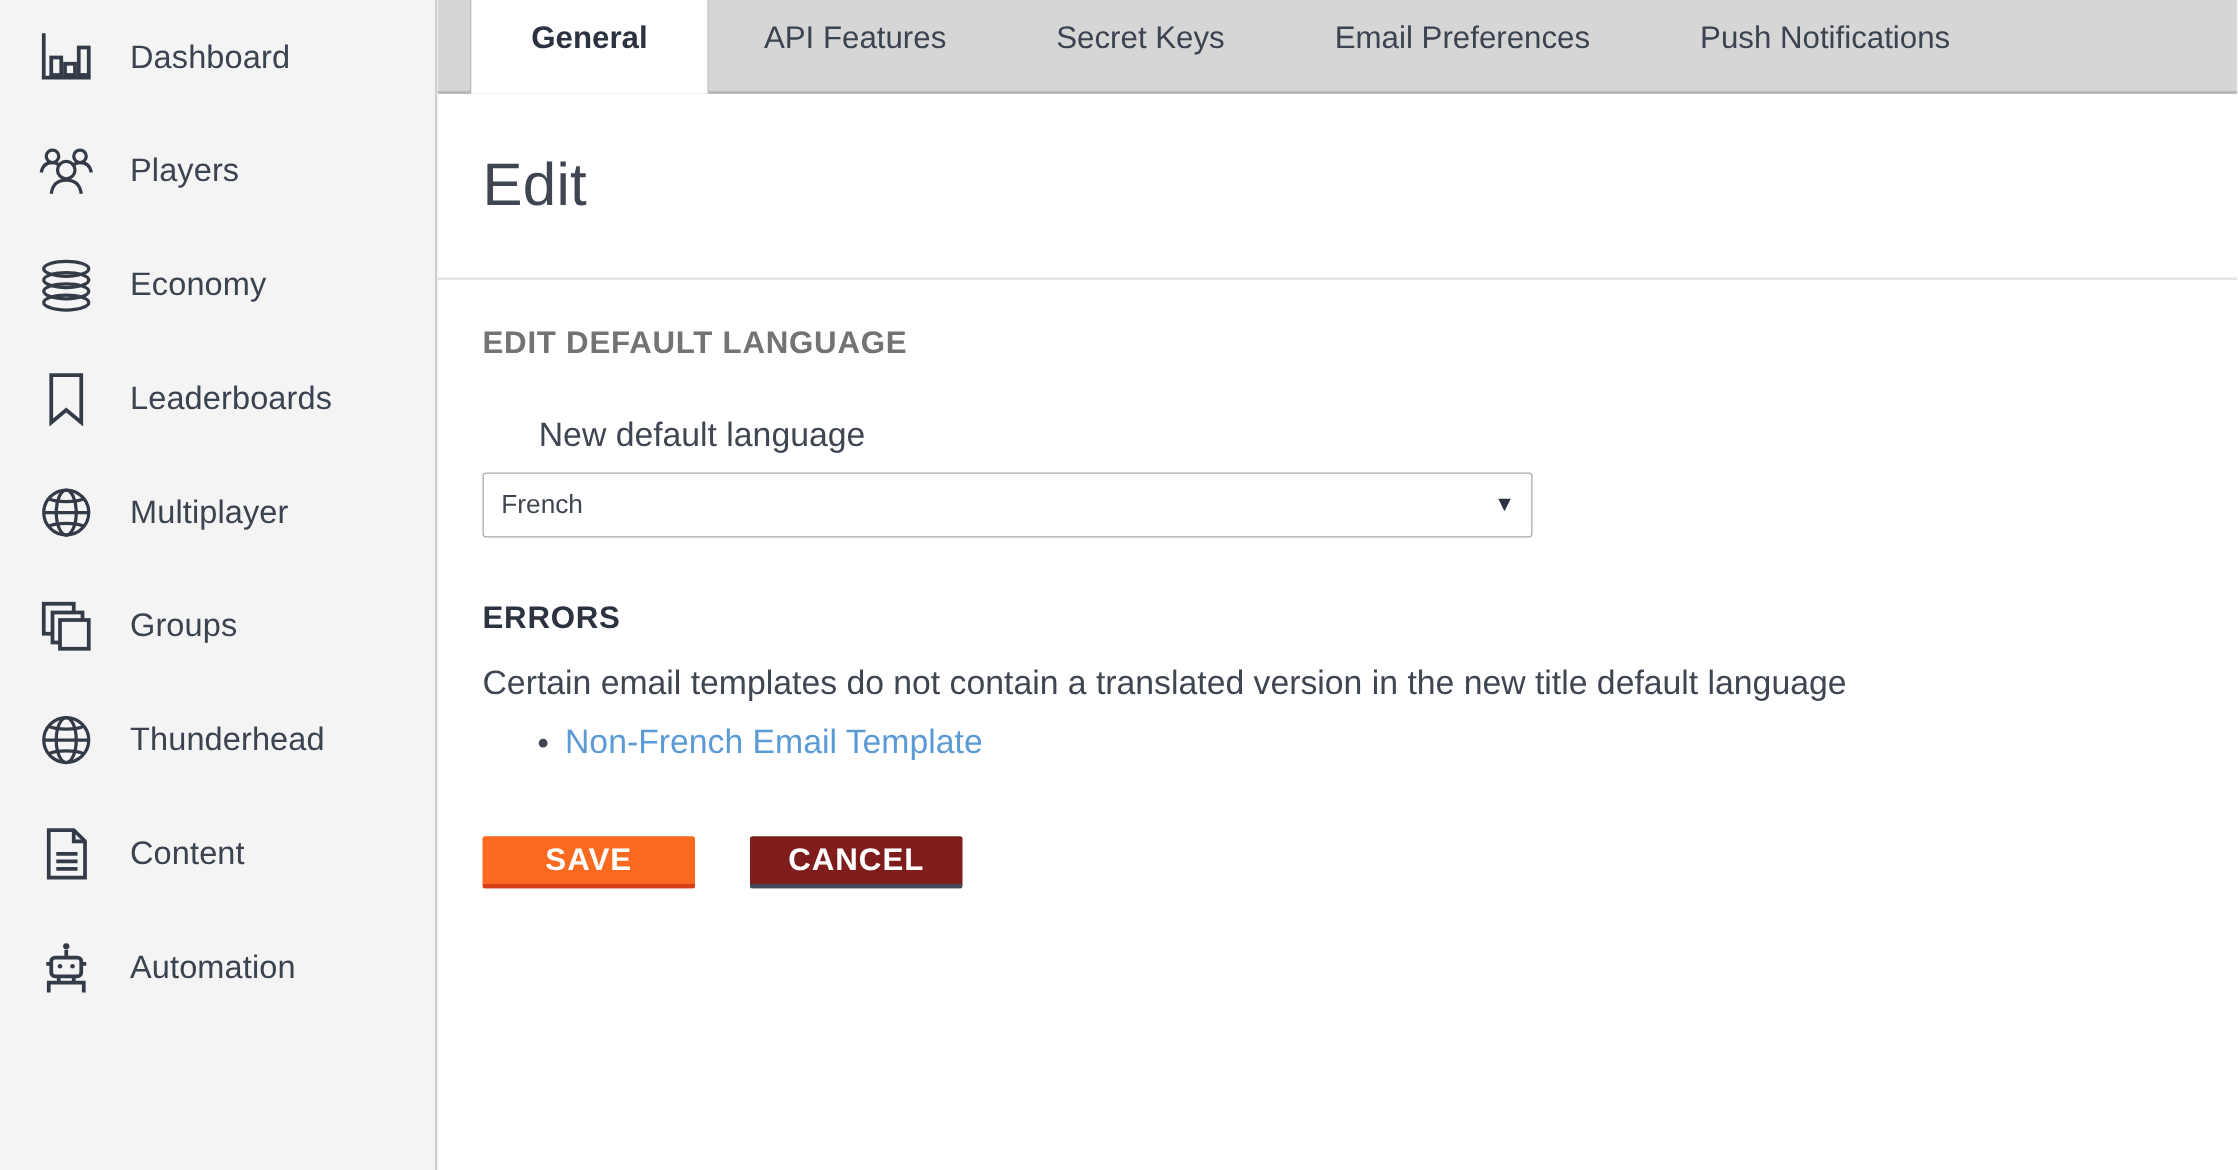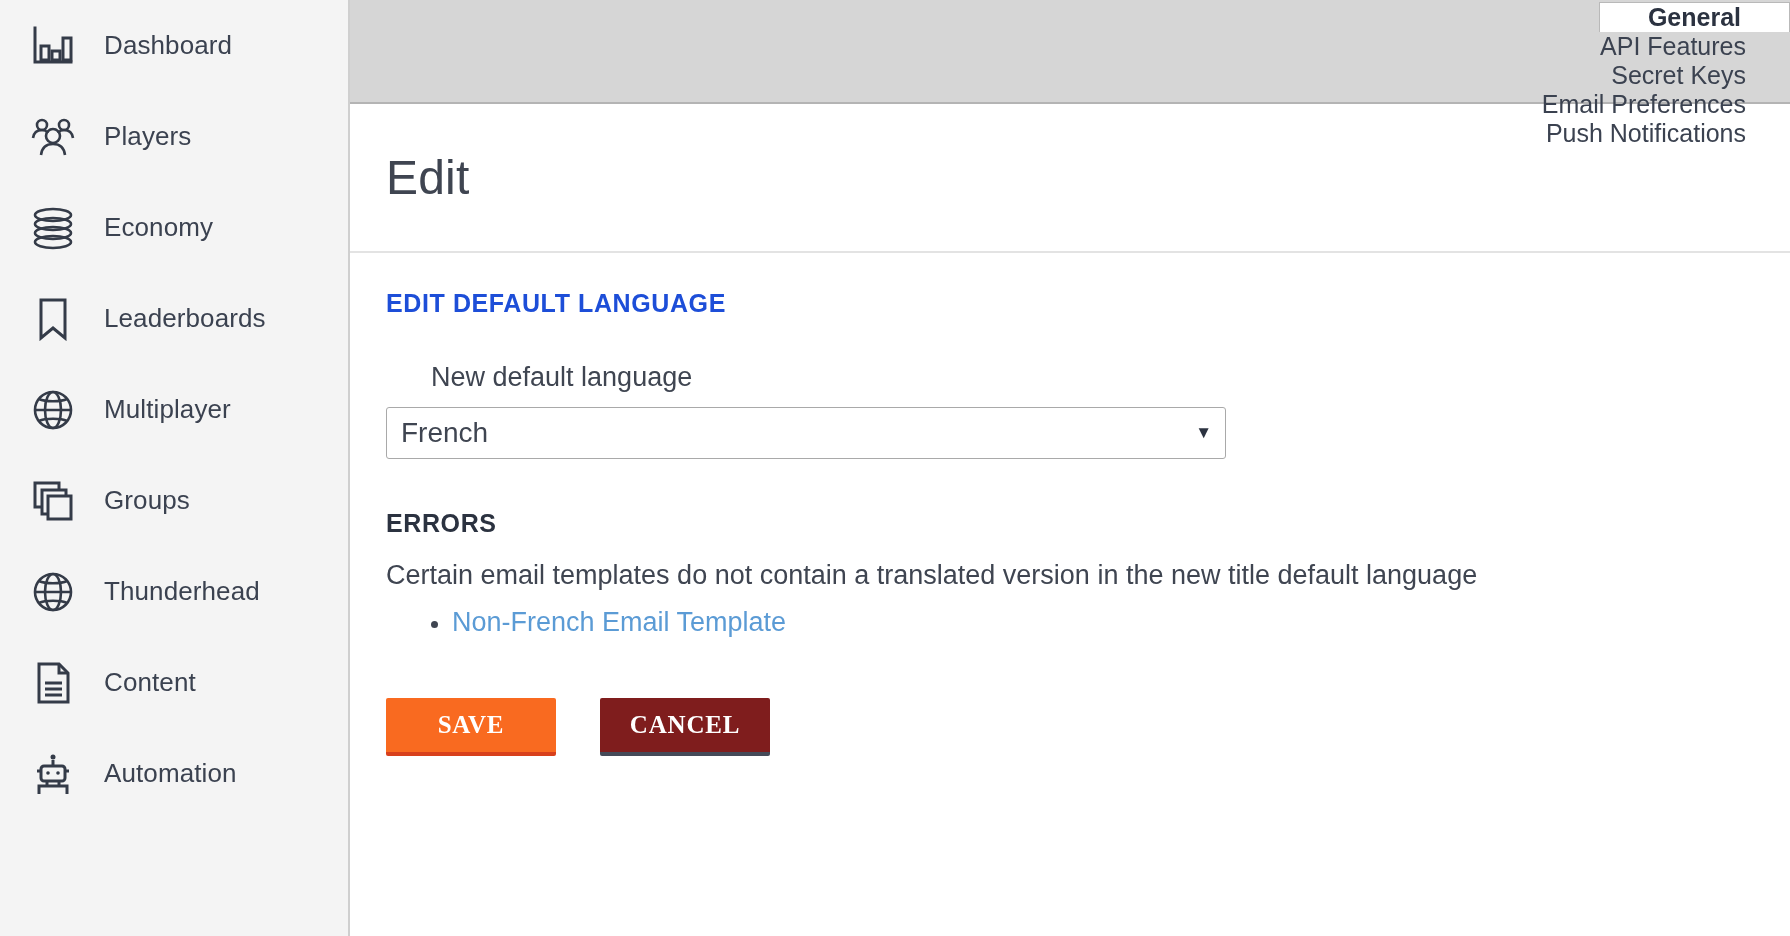--- a/index.html
+++ b/index.html
@@ -59,28 +59,27 @@
   .content {
     flex: 1;
     height: 936px;
     background: #ffffff;
     position: relative;
     overflow: hidden;
   }
 
   
   .tabbar {
-    height: 104px;
+    height: 75px;
     background: #d6d6d6;
     border-bottom: 2px solid #b4b4b4;
     display: flex;
     align-items: flex-end;
     padding-left: 26px;
     position: relative;
-    flex-direction: column;
   }
   .tab {
     height: 90px;
     display: flex;
     align-items: center;
     justify-content: center;
     padding: 0 44px;
     font-size: 25px;
     color: #3b4250;
     cursor: pointer;
@@ -114,21 +113,21 @@
     letter-spacing: 0.2px;
   }
 
   
   .body {
     padding: 36px 36px 0 36px;
   }
   .section-title {
     font-size: 25px;
     font-weight: bold;
-    color: #1d4ed8;
+    color: #737373;
     letter-spacing: 0.6px;
     margin-top: 0px;
     margin-bottom: 44px;
   }
   .field-label {
     font-size: 27px;
     color: #3f4551;
     font-weight: 400;
     margin-bottom: 14px;
     margin-left: 45px;
@@ -140,21 +139,21 @@
   }
   select.lang-select {
     appearance: none;
     -webkit-appearance: none;
     -moz-appearance: none;
     width: 840px;
     height: 52px;
     border: 1px solid #a9a9a9;
     border-radius: 3px;
     background: #ffffff;
-    font-size: 28px;
+    font-size: 21px;
     font-family: "Liberation Sans", sans-serif;
     color: #3f4551;
     padding: 0 40px 0 14px;
     line-height: 50px;
     cursor: pointer;
   }
   .select-arrow {
     position: absolute;
     right: 14px;
     top: 0;
@@ -199,25 +198,25 @@
   }
 
   .actions {
     display: flex;
     align-items: center;
     margin-top: 60px;
   }
   .btn {
     border: none;
     color: #ffffff;
-    font-family: Liberation Serif, serif;
+    font-family: Liberation Sans, sans-serif;
     font-size: 25px;
     font-weight: bold;
     letter-spacing: 0.8px;
-    height: 58px;
+    height: 42px;
     padding: 0 26px;
     min-width: 170px;
     cursor: pointer;
     border-radius: 2px;
     display: inline-flex;
     align-items: center;
     justify-content: center;
   }
   .btn-save {
     background: #f96a20;

